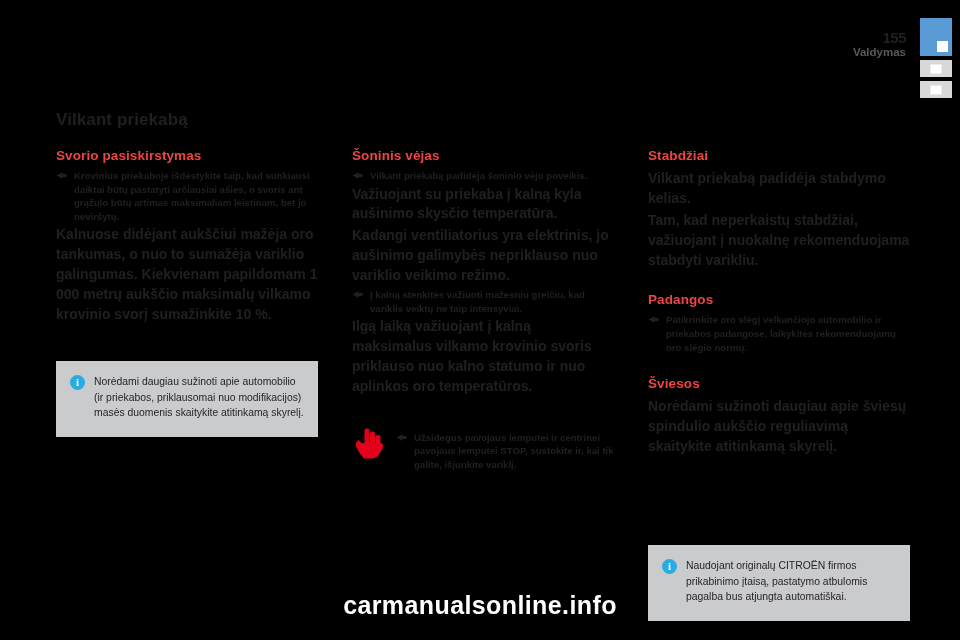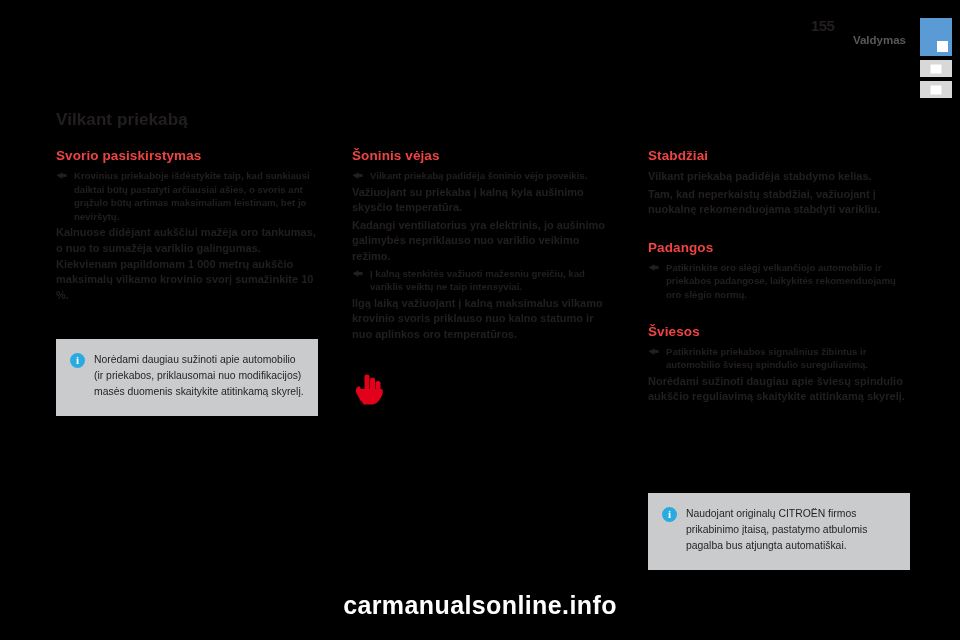--- a/index.html
+++ b/index.html
@@ -20,22 +20,22 @@
   .header {
     position: absolute;
     top: 18px;
     right: 0;
     width: 220px;
     height: 90px;
   }
   .header-text {
     position: absolute;
     right: 54px;
-    top: 0;
-    text-align: left;
+    top: 12px;
+    text-align: right;
     line-height: 1.0;
   }
   .page-number {
     font-size: 15px;
     font-weight: bold;
     color: #231f20;
     letter-spacing: -0.5px;
   }
   .section-name {
     font-size: 11.5px;
@@ -108,21 +108,21 @@
     font-size: 13.5px;
     font-weight: bold;
     color: #ef4444;
     margin: 0 0 6px 0;
     letter-spacing: 0.1px;
   }
   h2.sec-title.spaced {
     margin-top: 22px;
   }
   p.body {
-    font-size: 11px;
+    font-size: 14px;
     font-weight: bold;
     line-height: 1.42;
     color: #231f20;
     margin: 0 0 2px 0;
   }
   .bullet {
     display: flex;
     gap: 7px;
     margin: 0 0 2px 0;
     align-items: flex-start;
@@ -287,47 +287,47 @@
           <svg width="34" height="36" viewBox="0 0 34 36">
             <g fill="#e2001a">
               <rect x="12.5" y="1.5" width="5" height="16" rx="2.2"></rect>
               <rect x="18.0" y="4.5" width="5" height="13" rx="2.2"></rect>
               <rect x="23.5" y="8.0" width="5" height="10" rx="2.2"></rect>
               <path d="M7 13 C4.2 14.5 3.0 17 4.6 20.5 L9.5 29.5 L10.5 17.5 Z"></path>
               <path d="M8.6 16 L29 16 C31 16 31.6 18.5 30.2 21.8 C28.3 26.4 25.6 30.6 21.0 31.6 L12.2 31.6 C10.2 30.6 9.4 27.0 8.6 23.4 Z"></path>
             </g>
           </svg>
         </div>
+        <div class="warn-bullet">
+          <span class="bullet-icon">
+            <svg width="11" height="8" viewBox="0 0 11 8">
+                <path d="M0.5 3.2 L6.5 0.3 L6.5 2.1 L10.5 2.1 L10.5 5.1 L6.5 5.1 L6.5 7.0 Z" fill="#231f20"></path>
+              </svg>
+          </span>
+          <p class="bullet-text">Užsidegus pavojaus lemputei ir centrinei pavojaus lemputei STOP, sustokite ir, kai tik galite, išjunkite variklį.</p>
+        </div>
       </div>
     </div>
 
     <div class="col">
       <h2 class="sec-title">Stabdžiai</h2>
       <p class="body">Vilkant priekabą padidėja stabdymo kelias.</p>
       <p class="body">Tam, kad neperkaistų stabdžiai, važiuojant į nuokalnę rekomenduojama stabdyti varikliu.</p>
 
       <h2 class="sec-title spaced">Padangos</h2>
       <div class="bullet">
         <span class="bullet-icon">
           <svg width="11" height="8" viewBox="0 0 11 8">
               <path d="M0.5 3.2 L6.5 0.3 L6.5 2.1 L10.5 2.1 L10.5 5.1 L6.5 5.1 L6.5 7.0 Z" fill="#231f20"></path>
             </svg>
         </span>
         <p class="bullet-text">Patikrinkite oro slėgį velkančiojo automobilio ir priekabos padangose, laikykitės rekomenduojamų oro slėgio normų.</p>
       </div>
 
       <h2 class="sec-title spaced">Šviesos</h2>
-      <div class="bullet">
-        <span class="bullet-icon">
-          <svg width="11" height="8" viewBox="0 0 11 8">
-              <path d="M0.5 3.2 L6.5 0.3 L6.5 2.1 L10.5 2.1 L10.5 5.1 L6.5 5.1 L6.5 7.0 Z" fill="#231f20"></path>
-            </svg>
-        </span>
-        <p class="bullet-text">Patikrinkite priekabos signalinius žibintus ir automobilio šviesų spindulio sureguliavimą.</p>
-      </div>
       <p class="body">Norėdami sužinoti daugiau apie šviesų spindulio aukščio reguliavimą skaitykite atitinkamą skyrelį.</p>
 
       <div class="note-box" style="margin-top:88px;">
         <div class="info-icon">i</div>
         <p class="note-text">Naudojant originalų CITROËN firmos prikabinimo įtaisą, pastatymo atbulomis pagalba bus atjungta automatiškai.</p>
       </div>
     </div>
 
   </div>
 </div>

